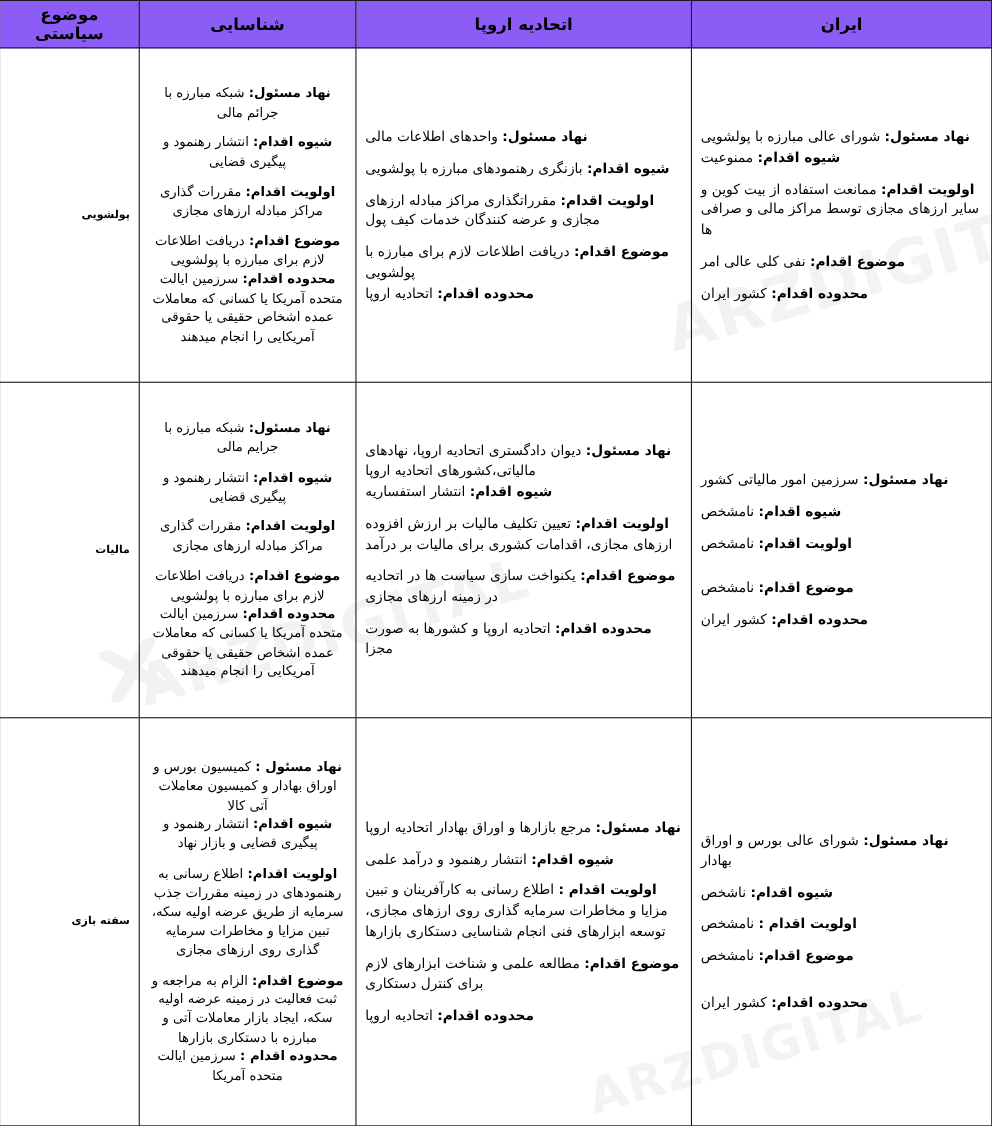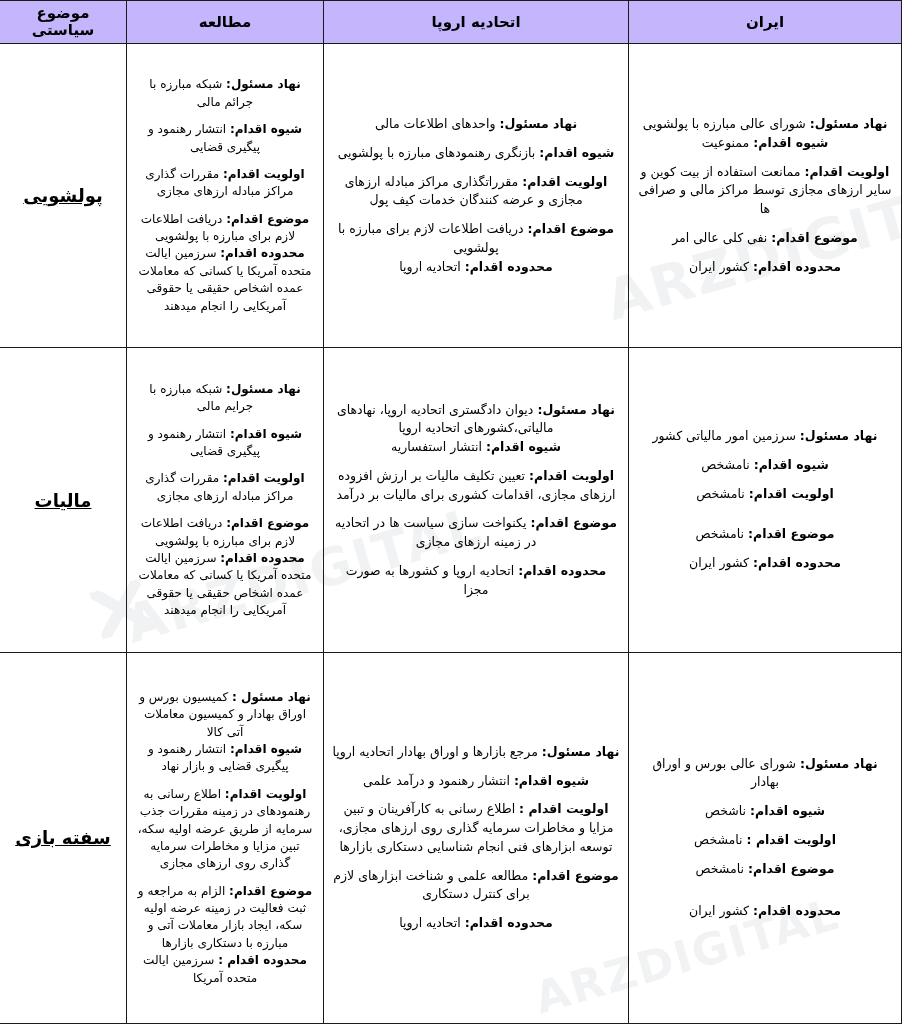--- a/index.html
+++ b/index.html
@@ -67,53 +67,51 @@
   }
 
   
   col.col-iran    { width: 273px; }
   col.col-eu      { width: 305px; }
   col.col-usa     { width: 197px; }
   col.col-topic   { width: 127px; }
 
   
   tr.header-row th {
-    background: #c4b5fd;
+    background: #8b5cf6;
     text-align: center;
     font-weight: bold;
     font-size: 15px;
     line-height: 1.12;
     height: 38px;
     padding: 2px 16px;
   }
   th.topic-head { font-size: 12.5px; }
 
   
   td.cell {
     background: #ffffff;
     font-size: 12.5px;
     line-height: 1.5;
-    text-align: center;
+    text-align: left;
     vertical-align: middle;
   }
   td.cell-usa {
     font-size: 12px;
     line-height: 1.45;
     text-align: center;
   }
   td.cell-eu {
     font-size: 12.5px;
     line-height: 1.5;
   }
   td.topic-cell {
     background: #a8a8a8;
-    text-align: center;
     font-weight: bold;
-    font-size: 18px;
-    text-decoration: underline;
+    font-size: 10px;
   }
 
   .field { margin: 0 0 10px 0; }
   .field:last-child { margin-bottom: 0; }
   .field.tight { margin-bottom: 0; }
   .lbl { font-weight: bold; }
   .val { font-weight: normal; }
 </style>
 </head>
 <body>
@@ -129,21 +127,21 @@
   <colgroup>
     <col class="col-iran">
     <col class="col-eu">
     <col class="col-usa">
     <col class="col-topic">
   </colgroup>
   <thead>
     <tr class="header-row">
       <th>ایران</th>
       <th>اتحادیه اروپا</th>
-      <th>مطالعه</th>
+      <th>شناسایی</th>
       <th class="topic-head">موضوع سیاستی</th>
     </tr>
   </thead>
   <tbody>
 
     <tr>
       <td class="cell cell-iran">
         <div class="field tight">
           <span class="lbl">نهاد مسئول:</span>
           <span class="val">شورای عالی مبارزه با پولشویی</span>

